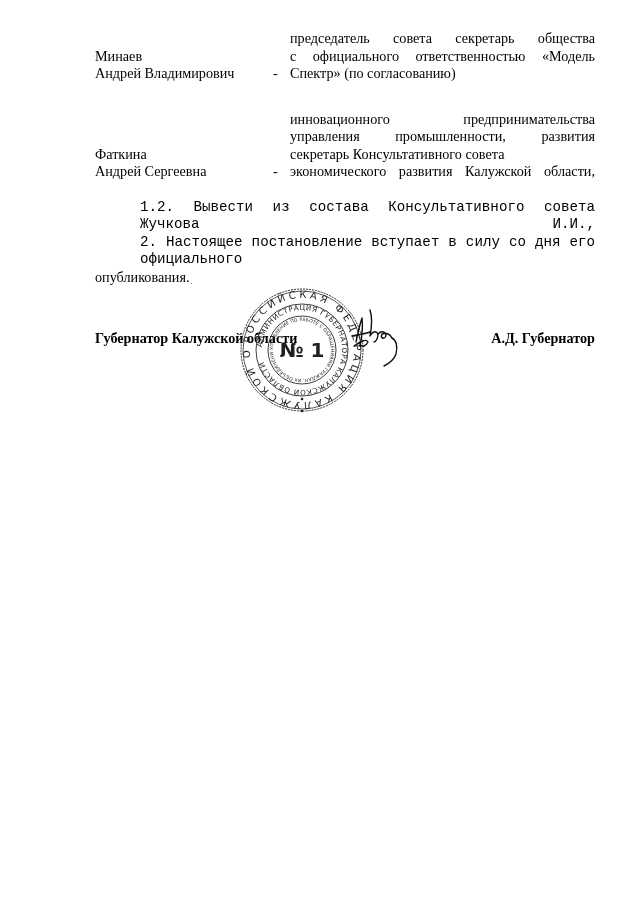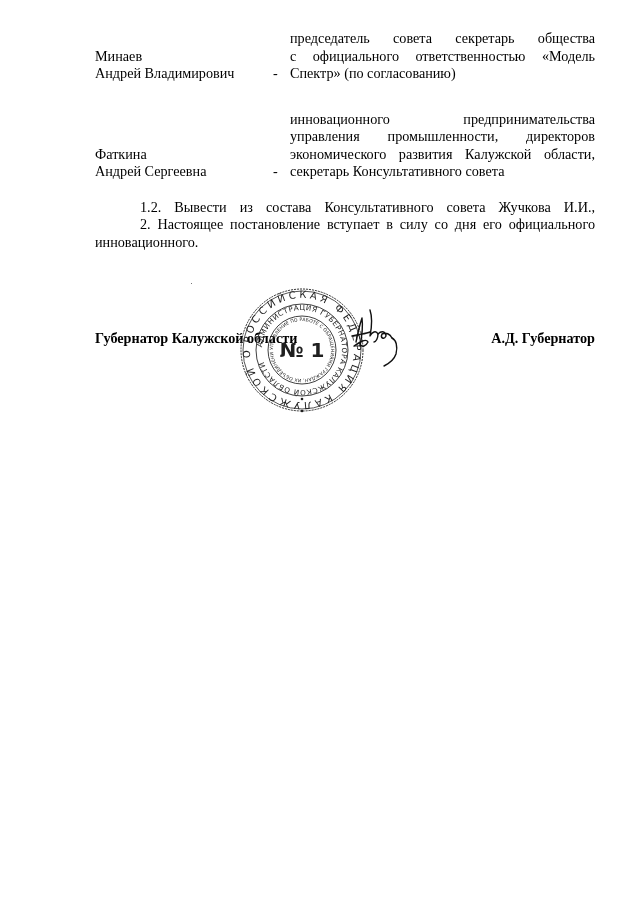--- a/index.html
+++ b/index.html
@@ -51,20 +51,21 @@
     .member + .member {
       margin-top: 28px;
     }
     .para-block {
       margin-top: 18px;
     }
     .justify-line {
       display: block;
       text-align: justify;
       text-align-last: justify;
+      font-family: Liberation Mono, monospace;
     }
     .plain-line {
       display: block;
       text-align: left;
     }
     .indent {
       padding-left: 45px;
     }
     .signature {
       position: absolute;
@@ -118,33 +119,33 @@
   </div>
 
   <div class="member">
     <div class="member-name">
       <span class="plain-line">Фаткина</span>
       <span class="plain-line">Андрей Сергеевна</span>
     </div>
     <div class="member-dash">-</div>
     <div class="member-role">
       <span class="line">инновационного предпринимательства</span>
-      <span class="line">управления промышленности, директоров</span>
+      <span class="line">управления промышленности, развития</span>
+      <span class="line last">секретарь Консультативного совета</span>
       <span class="line">экономического развития Калужской области,</span>
-      <span class="line last">секретарь Консультативного совета</span>
     </div>
   </div>
 
   <div class="para-block">
     <div>
       <span class="justify-line indent">1.2. Вывести из состава Консультативного совета Жучкова И.И.,</span>
     </div>
     <div>
       <span class="justify-line indent">2. Настоящее постановление вступает в силу со дня его официального</span>
-      <span class="plain-line">инновационного.</span>
+      <span class="plain-line">опубликования.</span>
     </div>
   </div>
 </div>
 
 <div class="tiny-dot"></div>
 
 <div class="signature">
   <span>Губернатор Калужской области</span>
   <span>А.Д. Губернатор</span>
 </div>

